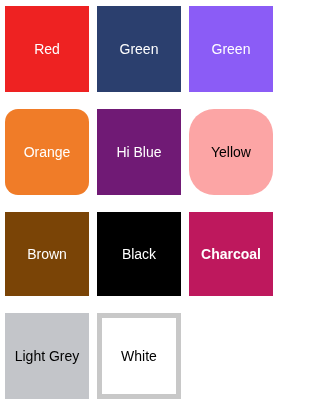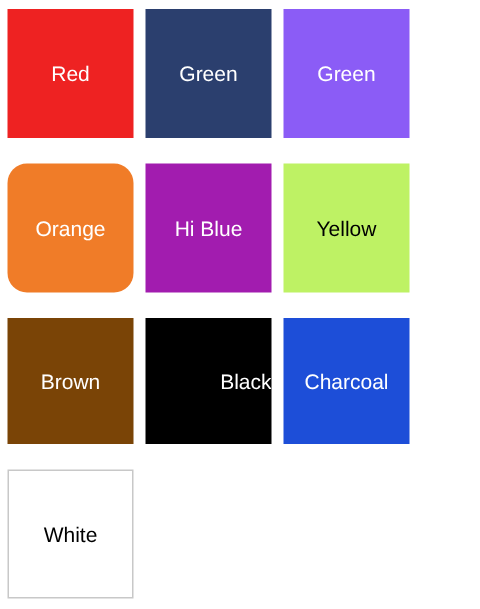--- a/index.html
+++ b/index.html
@@ -46,50 +46,53 @@
     font-size: 14px;
     line-height: 1;
     letter-spacing: 0px;
     white-space: nowrap;
     text-align: center;
     user-select: none;
   }
 
   
   .swatch.bordered {
-    border: 1px solid #f97316;
+    border: 5px solid #f97316;
   }
 </style>
 </head>
 <body>
 
 <div id="swatch-grid">
     <div class="swatch" style="background: rgb(238, 34, 34);">
       <span class="swatch-label" style="color: rgb(255, 255, 255);">Red</span>
     </div>
     <div class="swatch" style="background: rgb(43, 63, 110);">
       <span class="swatch-label" style="color: rgb(255, 255, 255);">Green</span>
     </div>
     <div class="swatch" style="background: #8b5cf6;">
       <span class="swatch-label" style="color: rgb(255, 255, 255);">Green</span>
     </div>
     <div class="swatch" style="background: rgb(240, 124, 40); border-radius: 13px;">
       <span class="swatch-label" style="color: rgb(255, 255, 255);">Orange</span>
     </div>
-    <div class="swatch" style="background: #a21caf;">
+    <div class="swatch" style="background: #701a75;">
       <span class="swatch-label" style="color: rgb(255, 255, 255);">Hi Blue</span>
     </div>
-    <div class="swatch" style="background: #bef264;">
+    <div class="swatch" style="background: #fca5a5; border-radius: 25px;">
       <span class="swatch-label" style="color: rgb(0, 0, 0);">Yellow</span>
     </div>
     <div class="swatch" style="background: rgb(122, 68, 6);">
       <span class="swatch-label" style="color: rgb(255, 255, 255);">Brown</span>
     </div>
-    <div class="swatch" style="background: rgb(0, 0, 0); justify-content: flex-end;">
+    <div class="swatch" style="background: rgb(0, 0, 0);">
       <span class="swatch-label" style="color: rgb(255, 255, 255);">Black</span>
     </div>
-    <div class="swatch" style="background: #1d4ed8;">
+    <div class="swatch" style="background: #be185d; font-weight: bold;">
       <span class="swatch-label" style="color: rgb(255, 255, 255);">Charcoal</span>
+    </div>
+    <div class="swatch" style="background: rgb(195, 197, 201);">
+      <span class="swatch-label" style="color: rgb(0, 0, 0);">Light Grey</span>
     </div>
     <div class="swatch bordered" style="background: rgb(255, 255, 255); border-color: rgb(200, 200, 200);">
       <span class="swatch-label" style="color: rgb(0, 0, 0);">White</span>
     </div>
   </div>
 
 </body></html>

